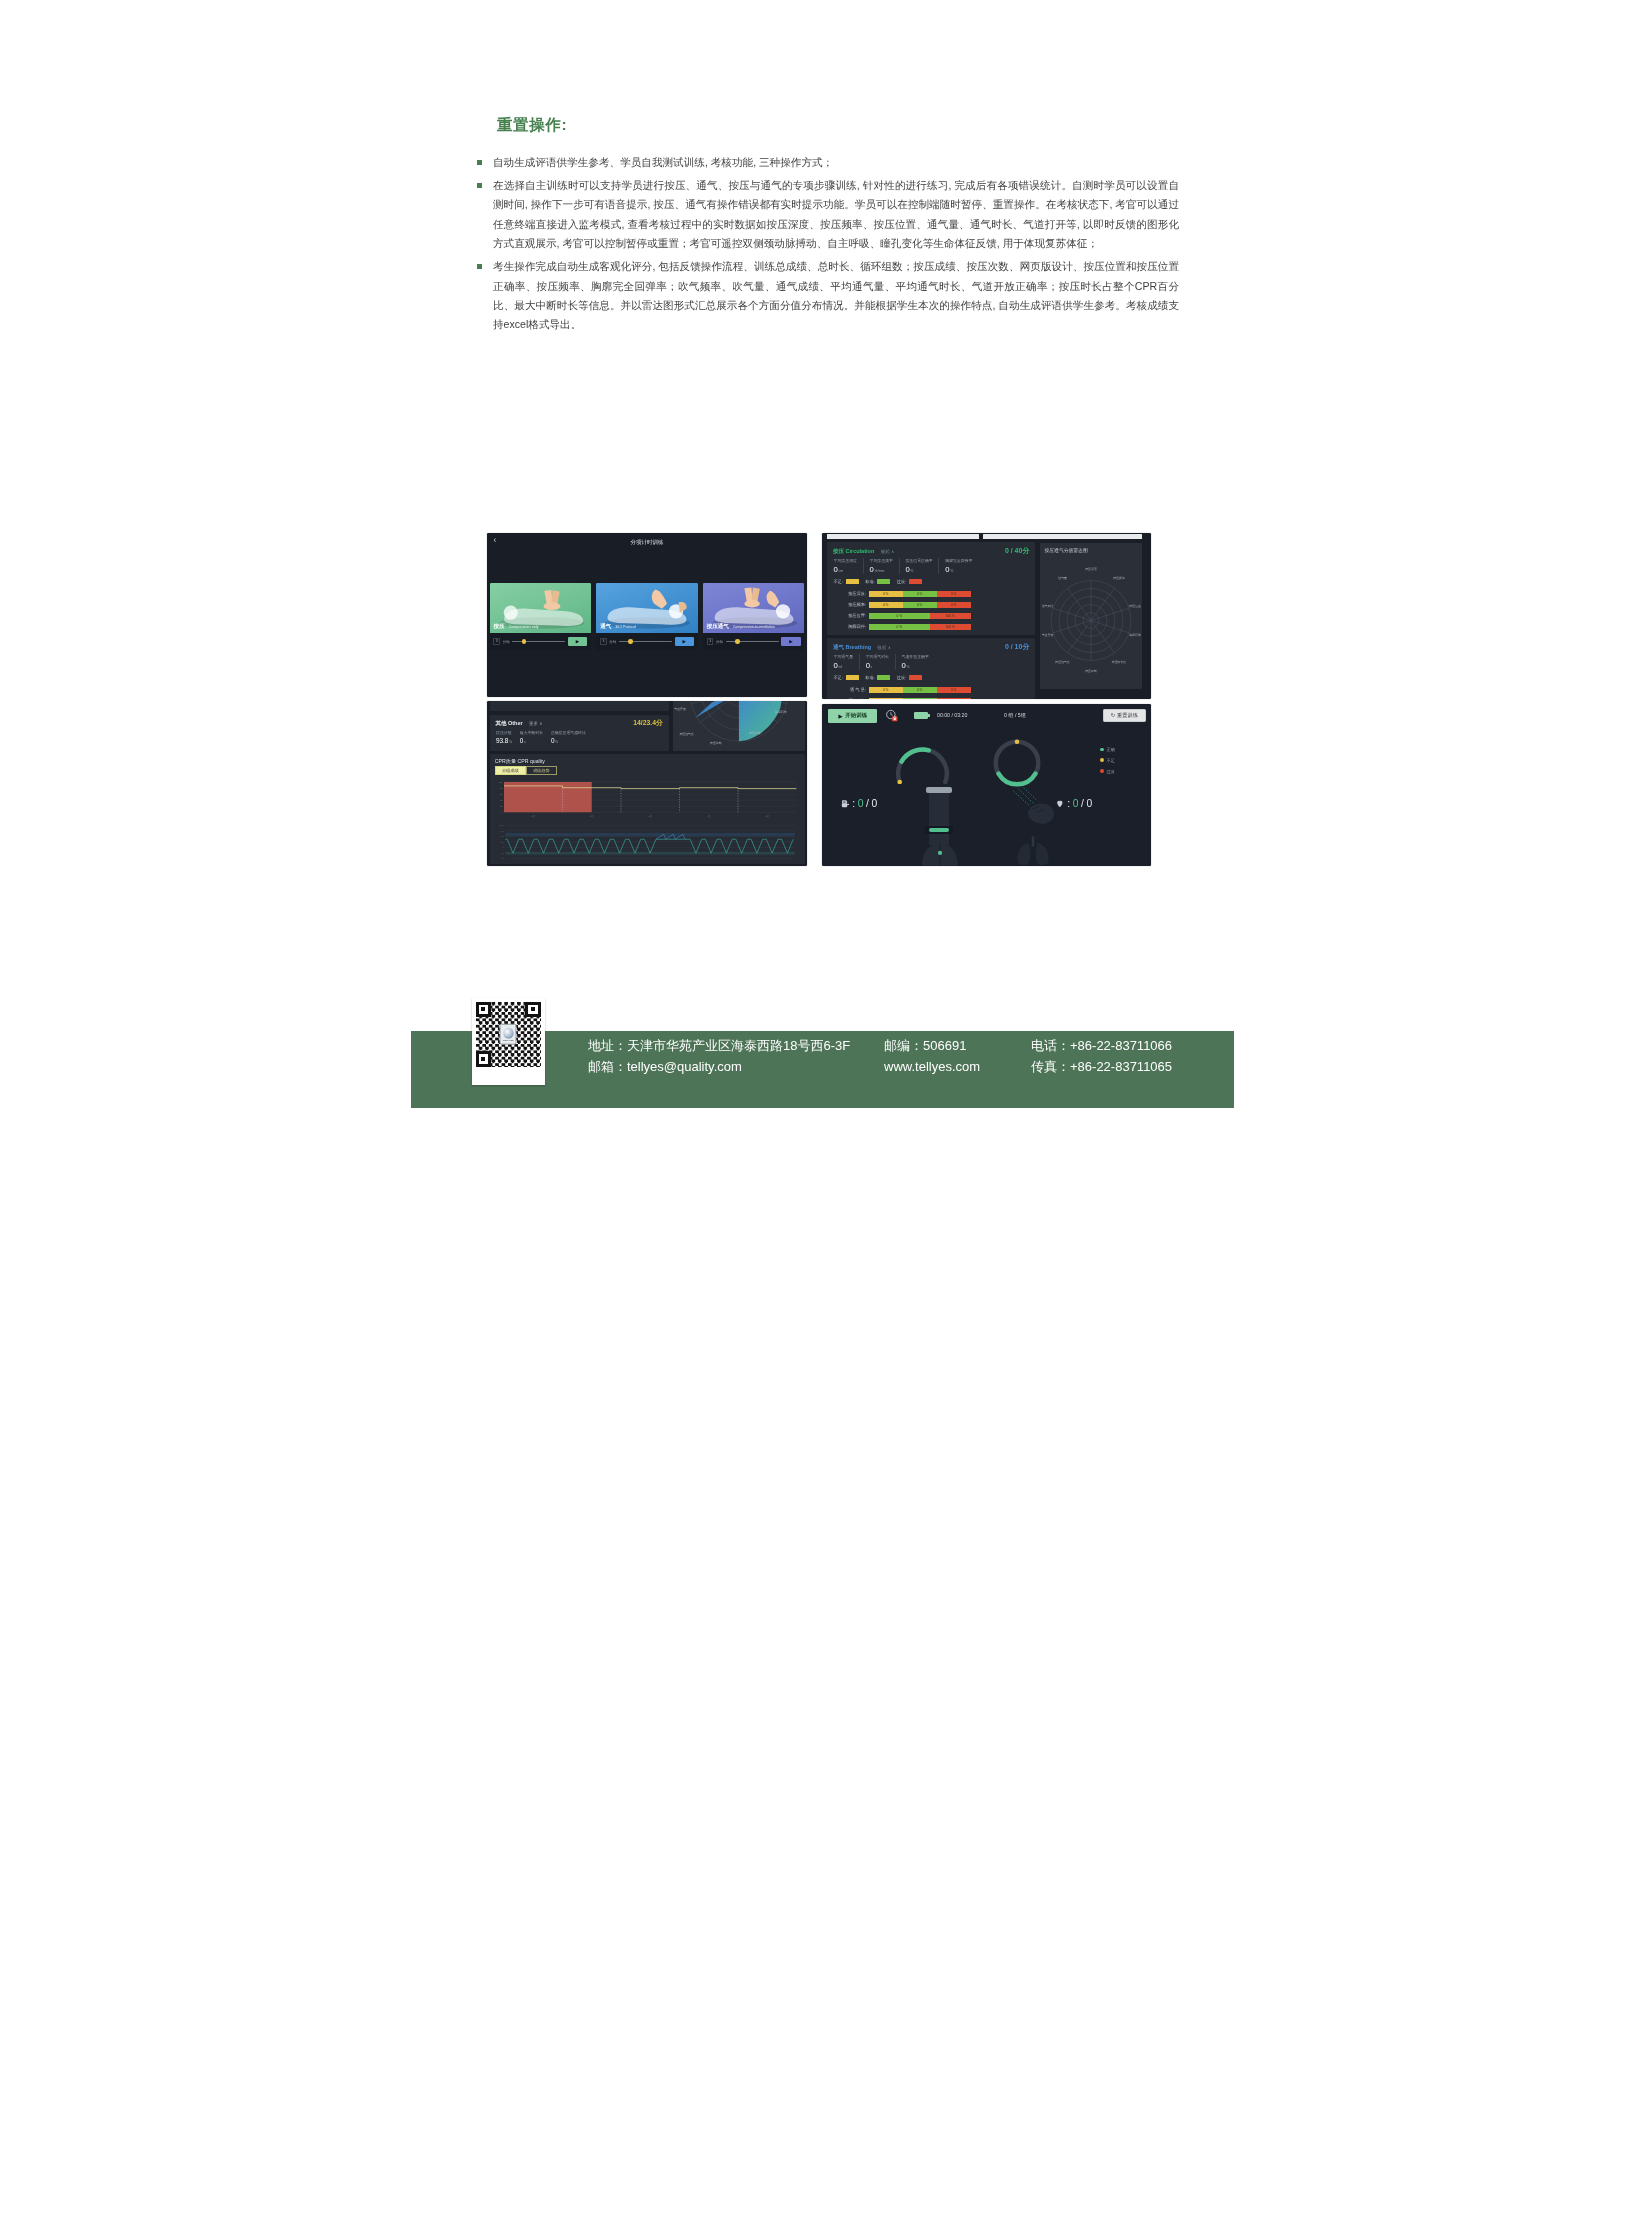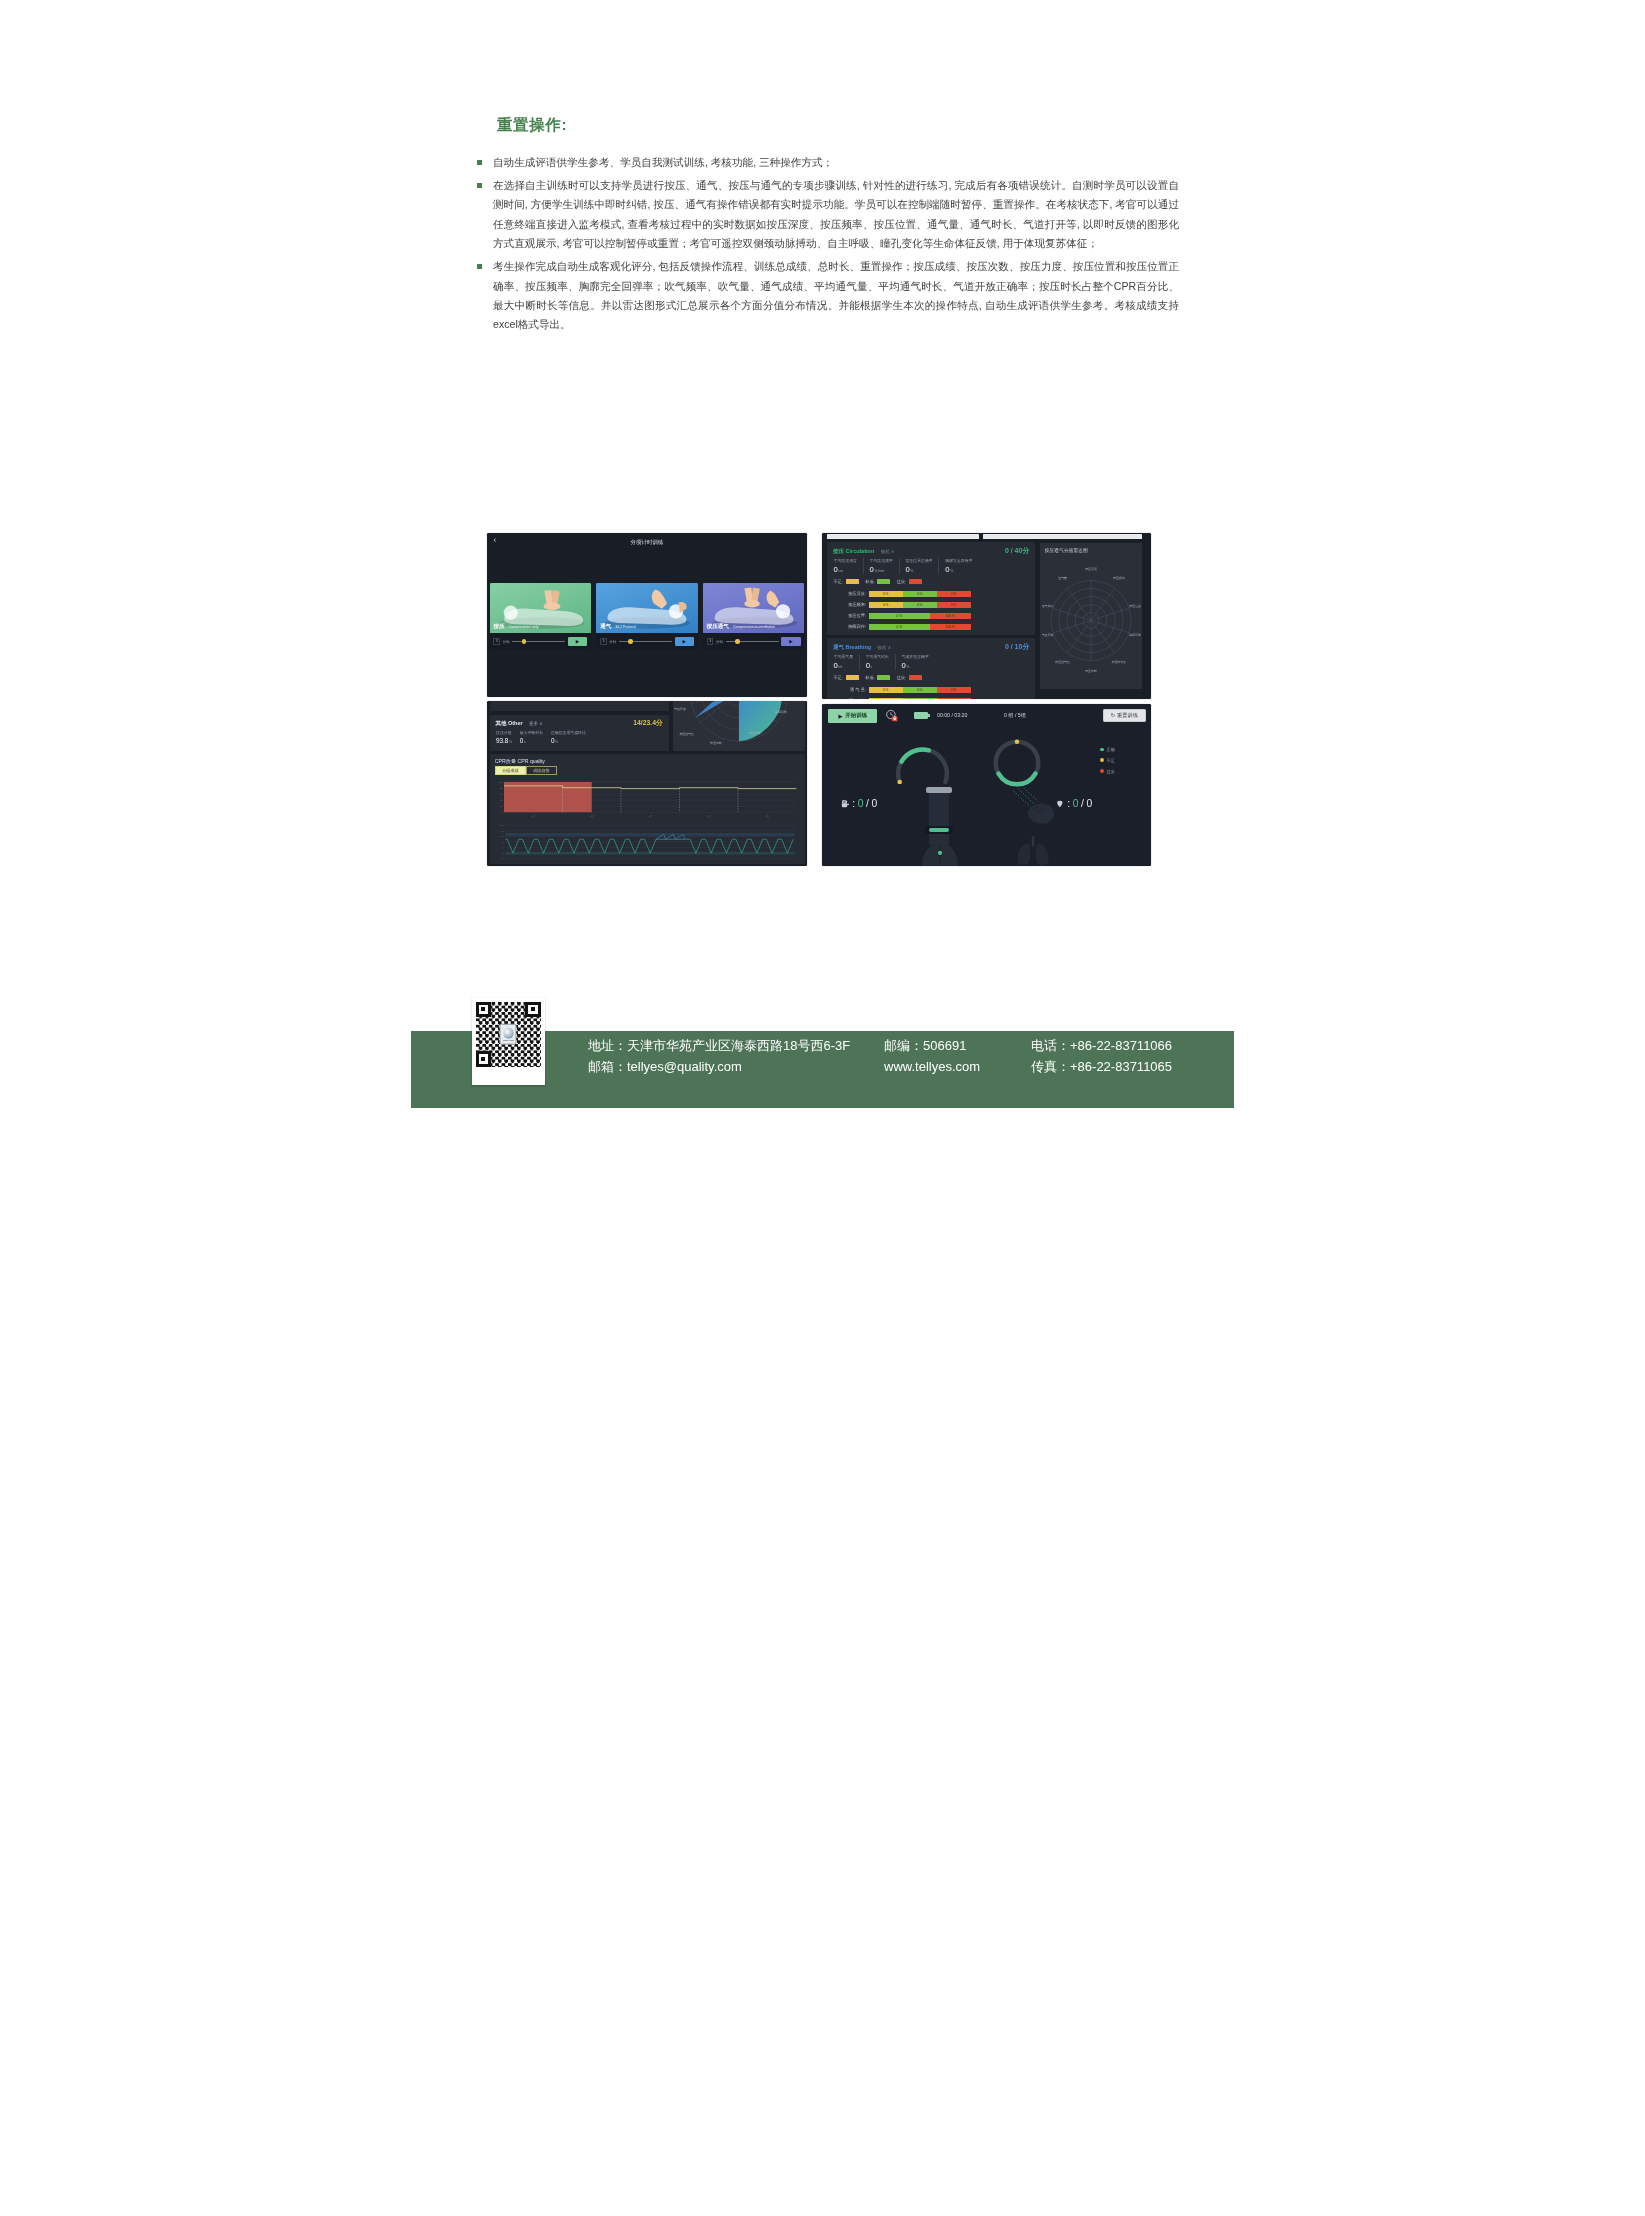--- a/index.html
+++ b/index.html
@@ -135,22 +135,22 @@
   svg text{font-family:"Liberation Sans","DejaVu Sans",sans-serif}
 </style>
 </head>
 <body>
 
 <div class="page">
 
   <h1 class="doc-title">重置操作:</h1>
   <ul class="bullets">
     <li><span>自动生成评语供学生参考、学员自我测试训练, 考核功能, 三种操作方式；</span></li>
-    <li><span>在选择自主训练时可以支持学员进行按压、通气、按压与通气的专项步骤训练, 针对性的进行练习, 完成后有各项错误统计。自测时学员可以设置自测时间, 方便学生训练中即时纠错, 按压、通气有操作错误都有实时提示功能。学员可以在控制端随时暂停、重置操作。在考核状态下, 考官可以通过任意终端直接进入监考模式, 查看考核过程中的实时数据如按压深度、按压频率、按压位置、通气量、通气时长、气道打开等, 以即时反馈的图形化方式直观展示, 考官可以控制暂停或重置；考官可遥控双侧颈动脉搏动、自主呼吸、瞳孔变化等生命体征反馈, 用于体现复苏体征；</span></li>
-    <li><span>考生操作完成自动生成客观化评分, 包括反馈操作流程、训练总成绩、总时长、重置操作；按压成绩、按压次数、按压力度、按压位置和按压位置正确率、按压频率、胸廓完全回弹率；吹气频率、吹气量、通气成绩、平均通气量、平均通气时长、气道开放正确率；按压时长占整个CPR百分比、最大中断时长等信息。并以雷达图形式汇总展示各个方面分值分布情况。并能根据学生本次的操作特点, 自动生成评语供学生参考。考核成绩支持excel格式导出。</span></li>
+    <li><span>在选择自主训练时可以支持学员进行按压、通气、按压与通气的专项步骤训练, 针对性的进行练习, 完成后有各项错误统计。自测时学员可以设置自测时间, 操作下一步可有语音提示, 按压、通气有操作错误都有实时提示功能。学员可以在控制端随时暂停、重置操作。在考核状态下, 考官可以通过任意终端直接进入监考模式, 查看考核过程中的实时数据如按压深度、按压频率、按压位置、通气量、通气时长、气道打开等, 以即时反馈的图形化方式直观展示, 考官可以控制暂停或重置；考官可遥控双侧颈动脉搏动、自主呼吸、瞳孔变化等生命体征反馈, 用于体现复苏体征；</span></li>
+    <li><span>考生操作完成自动生成客观化评分, 包括反馈操作流程、训练总成绩、总时长、循环组数；按压成绩、按压次数、网页版设计、按压位置和按压位置正确率、按压频率、胸廓完全回弹率；吹气频率、吹气量、通气成绩、平均通气量、平均通气时长、气道开放正确率；按压时长占整个CPR百分比、最大中断时长等信息。并以雷达图形式汇总展示各个方面分值分布情况。并能根据学生本次的操作特点, 自动生成评语供学生参考。考核成绩支持excel格式导出。</span></li>
   </ul>
 
   <div class="shot" id="shot1">
     <span class="back">‹</span>
     <div class="s1-title">分项计时训练</div>
     <div class="cards">
 
       <div class="card green">
         <div class="pic">
           <svg width="104" height="49" viewBox="0 0 161 76">

